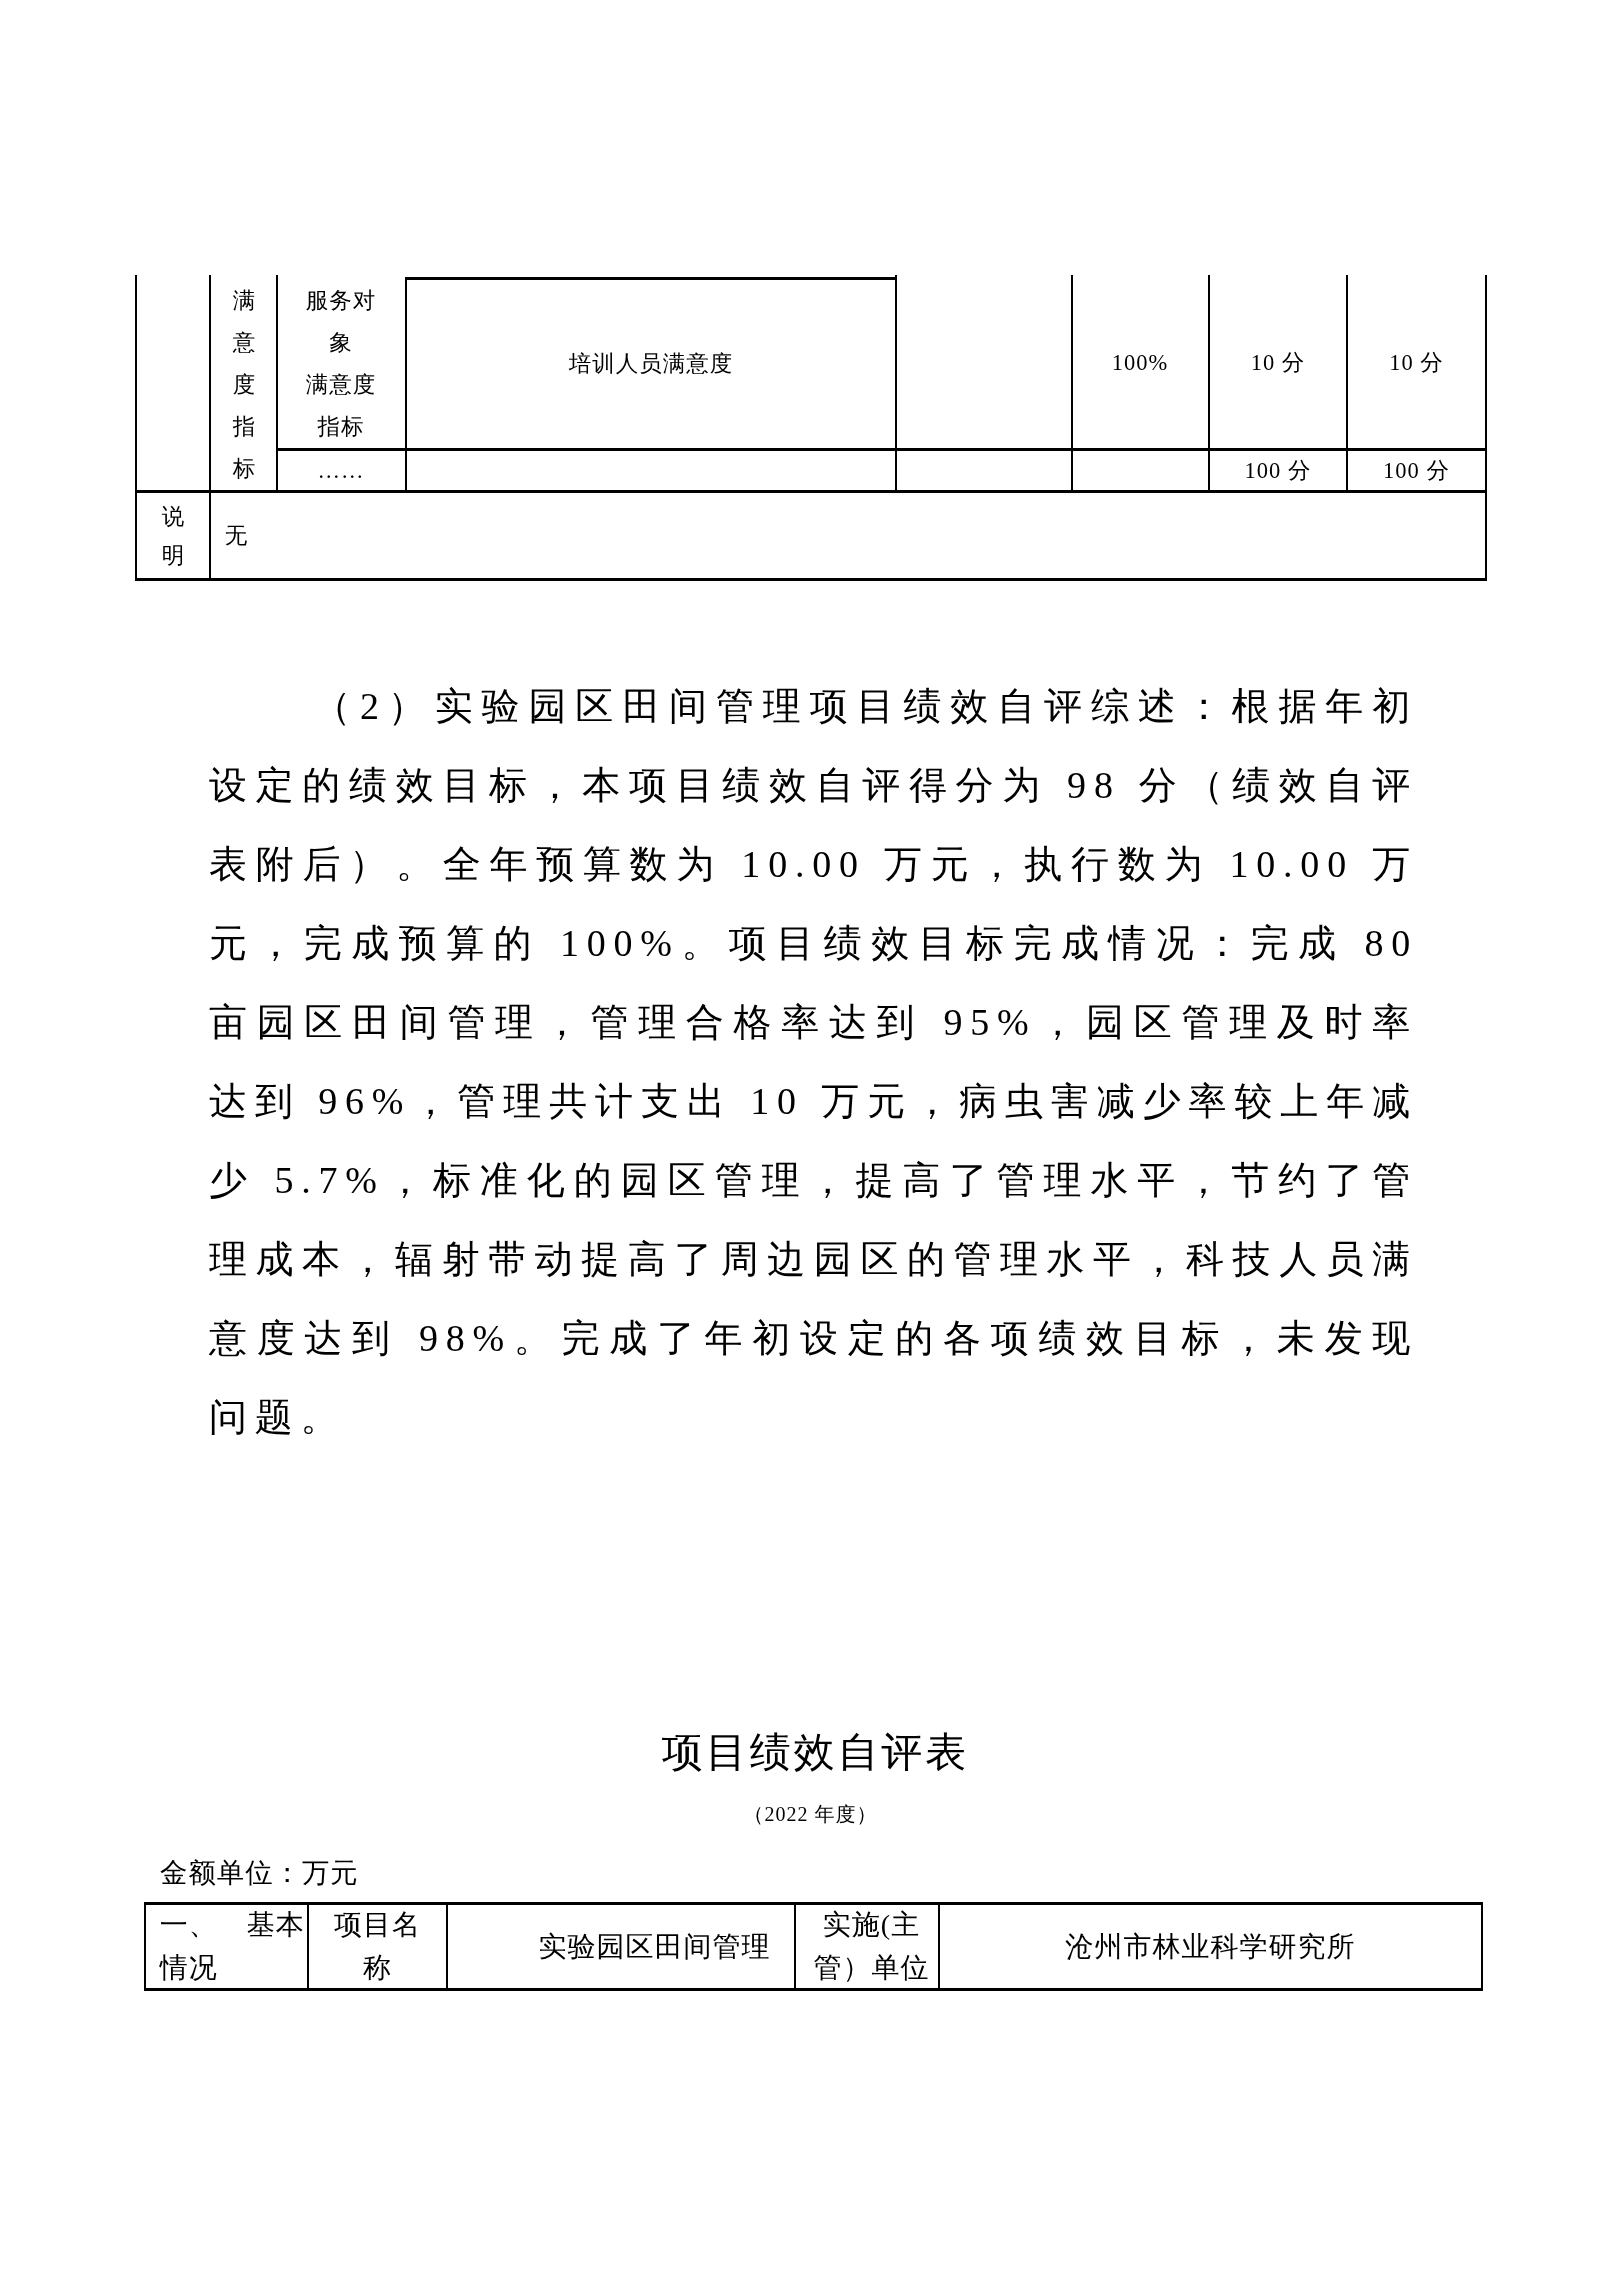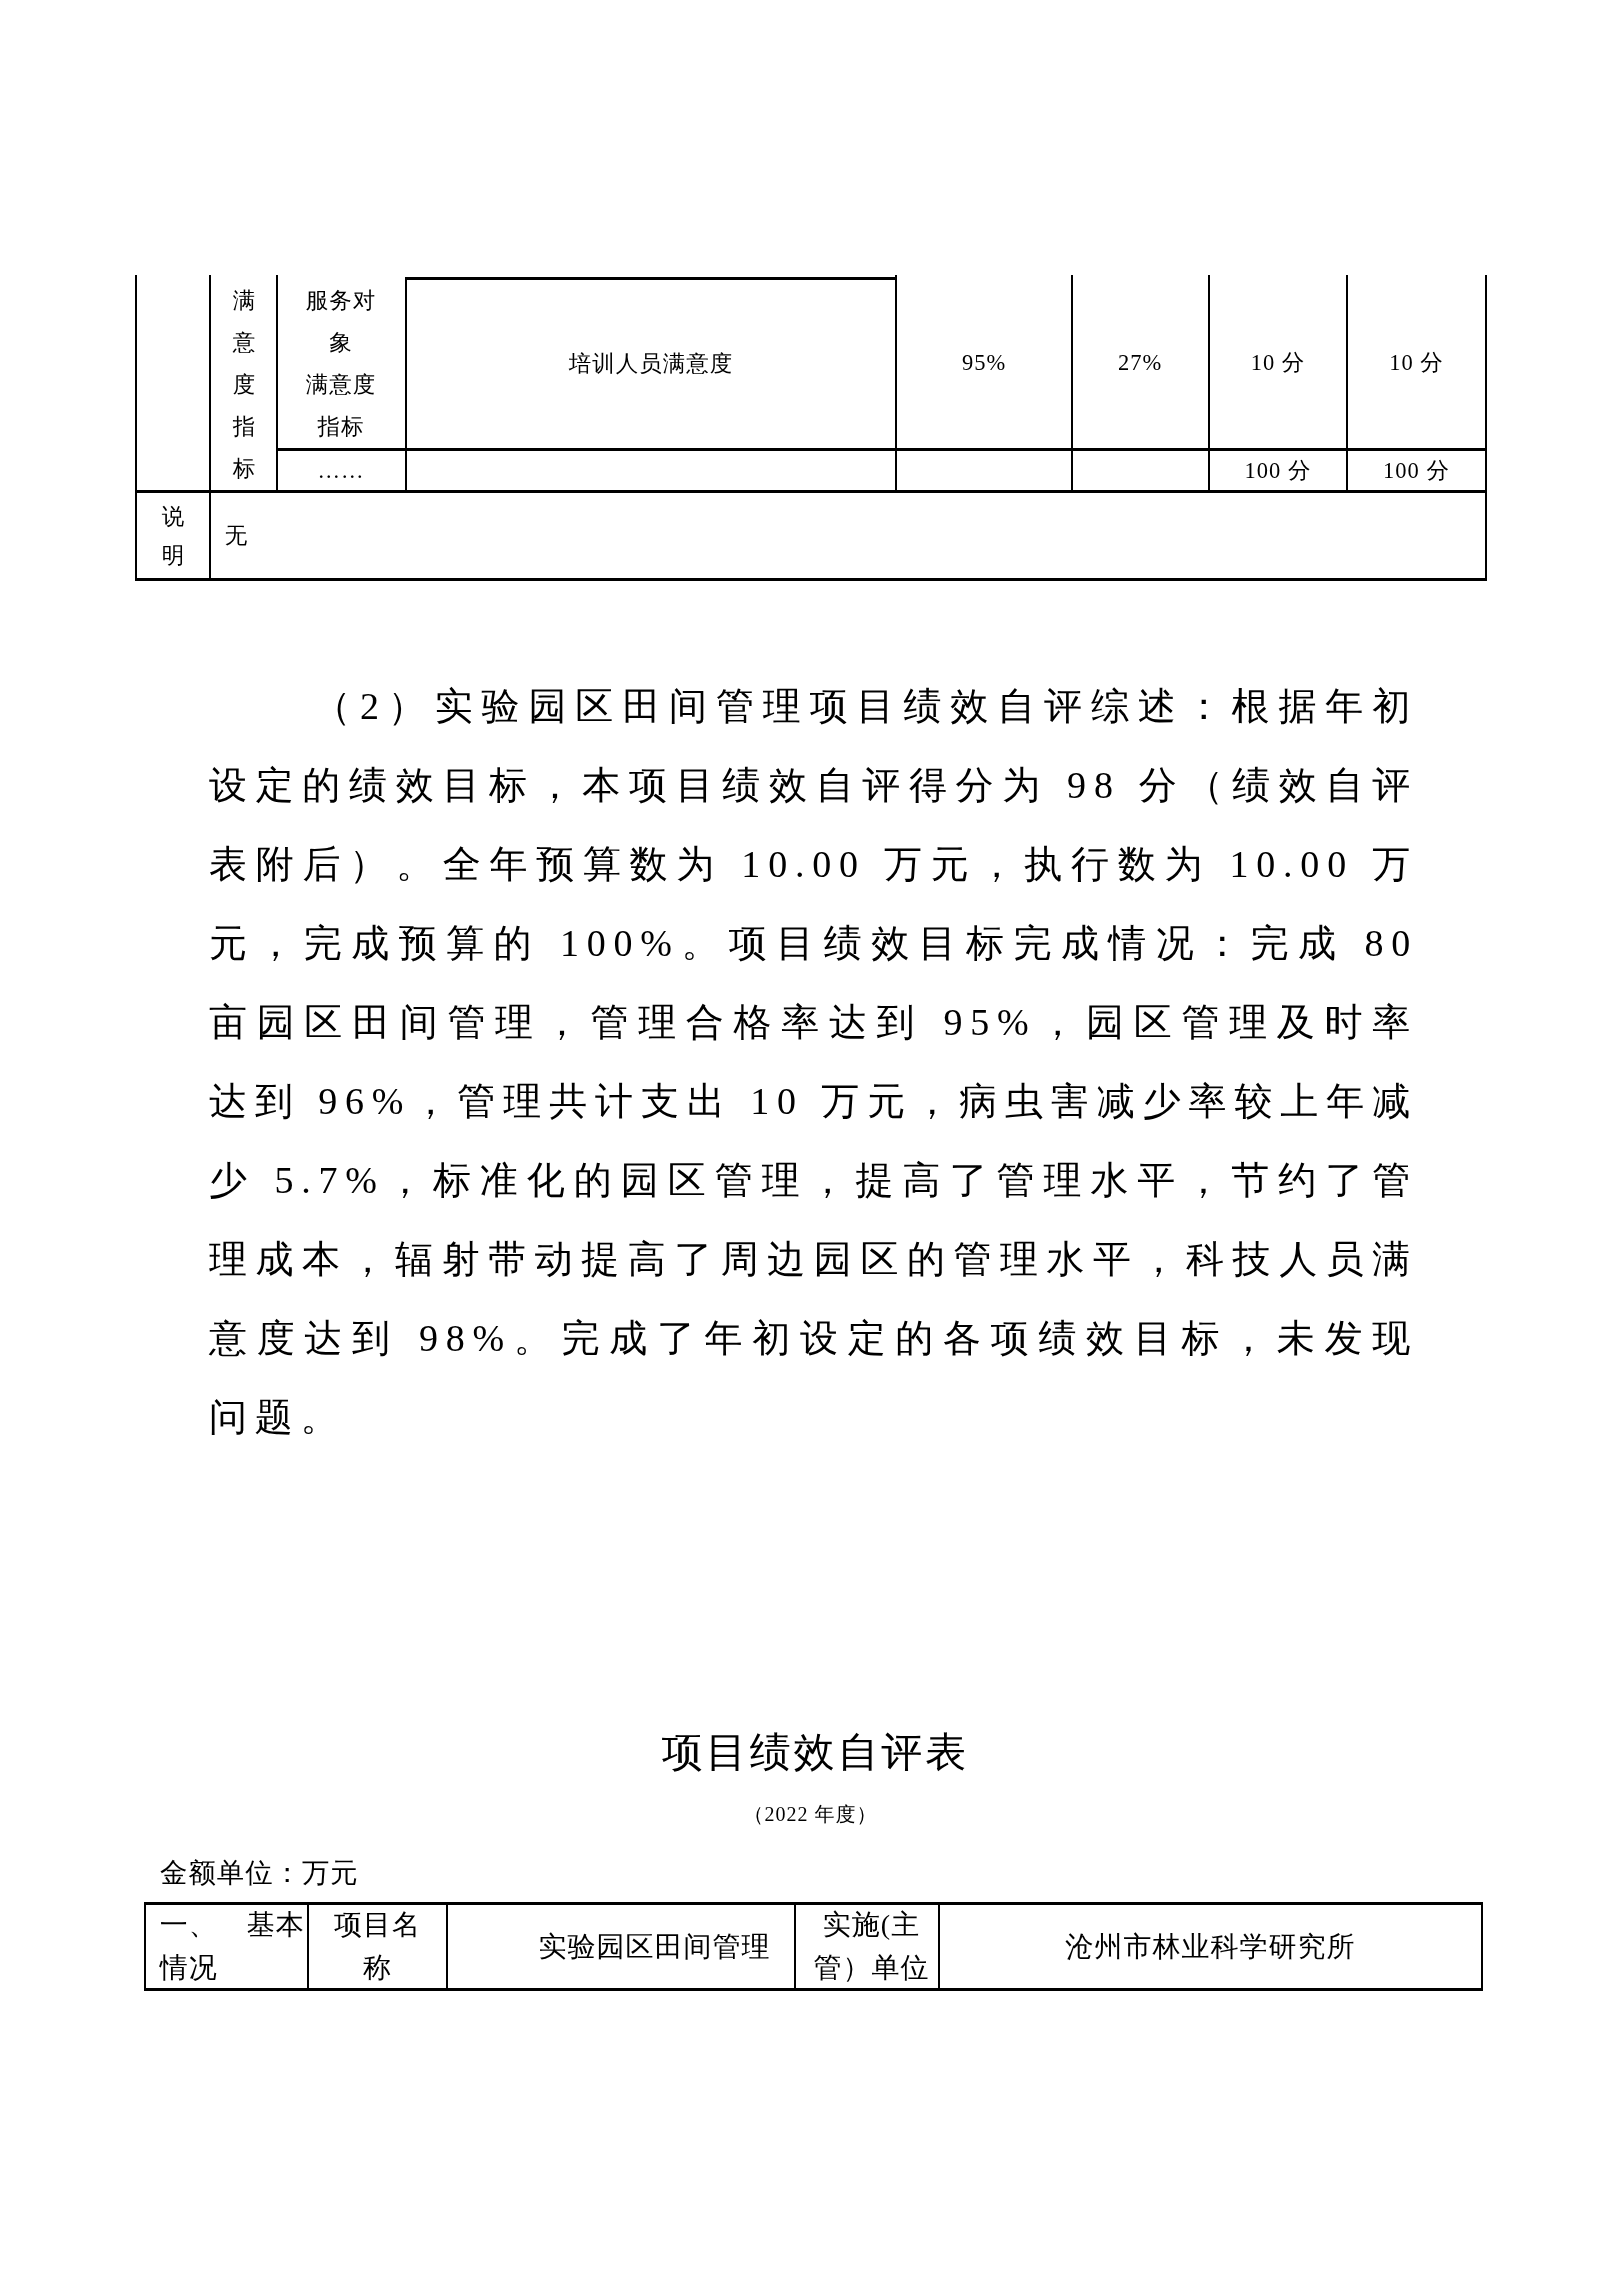--- a/index.html
+++ b/index.html
@@ -83,25 +83,22 @@
   <div class="cell" style="left:211px;top:277px;width:66px;height:213px;align-items:flex-end;">
     <div class="vstack">满意度指标</div>
   </div>
   <div class="cell" style="left:407px;top:279px;width:488px;height:169px;">
       <span>培训人员满意度</span>
     </div>
   <div class="cell pre hdr4" style="left:278px;top:279px;width:126px;height:169px;"><span class="pre">服务对
 象
 满意度
 指标</span></div>
-  <div class="cell" style="left:897px;top:277px;width:174px;height:171px;">
-      <span>95%</span>
-    </div>
   <div class="cell" style="left:1073px;top:277px;width:134px;height:171px;">
-      <span>27%</span>
+      <span>100%</span>
     </div>
   <div class="cell" style="left:1210px;top:277px;width:136px;height:171px;">
       <span>10 分</span>
     </div>
   <div class="cell" style="left:1348px;top:277px;width:137px;height:171px;">
       <span>10 分</span>
     </div>
 
   <div class="cell" style="left:278px;top:451px;width:126px;height:39px;">
       <span>……</span>

